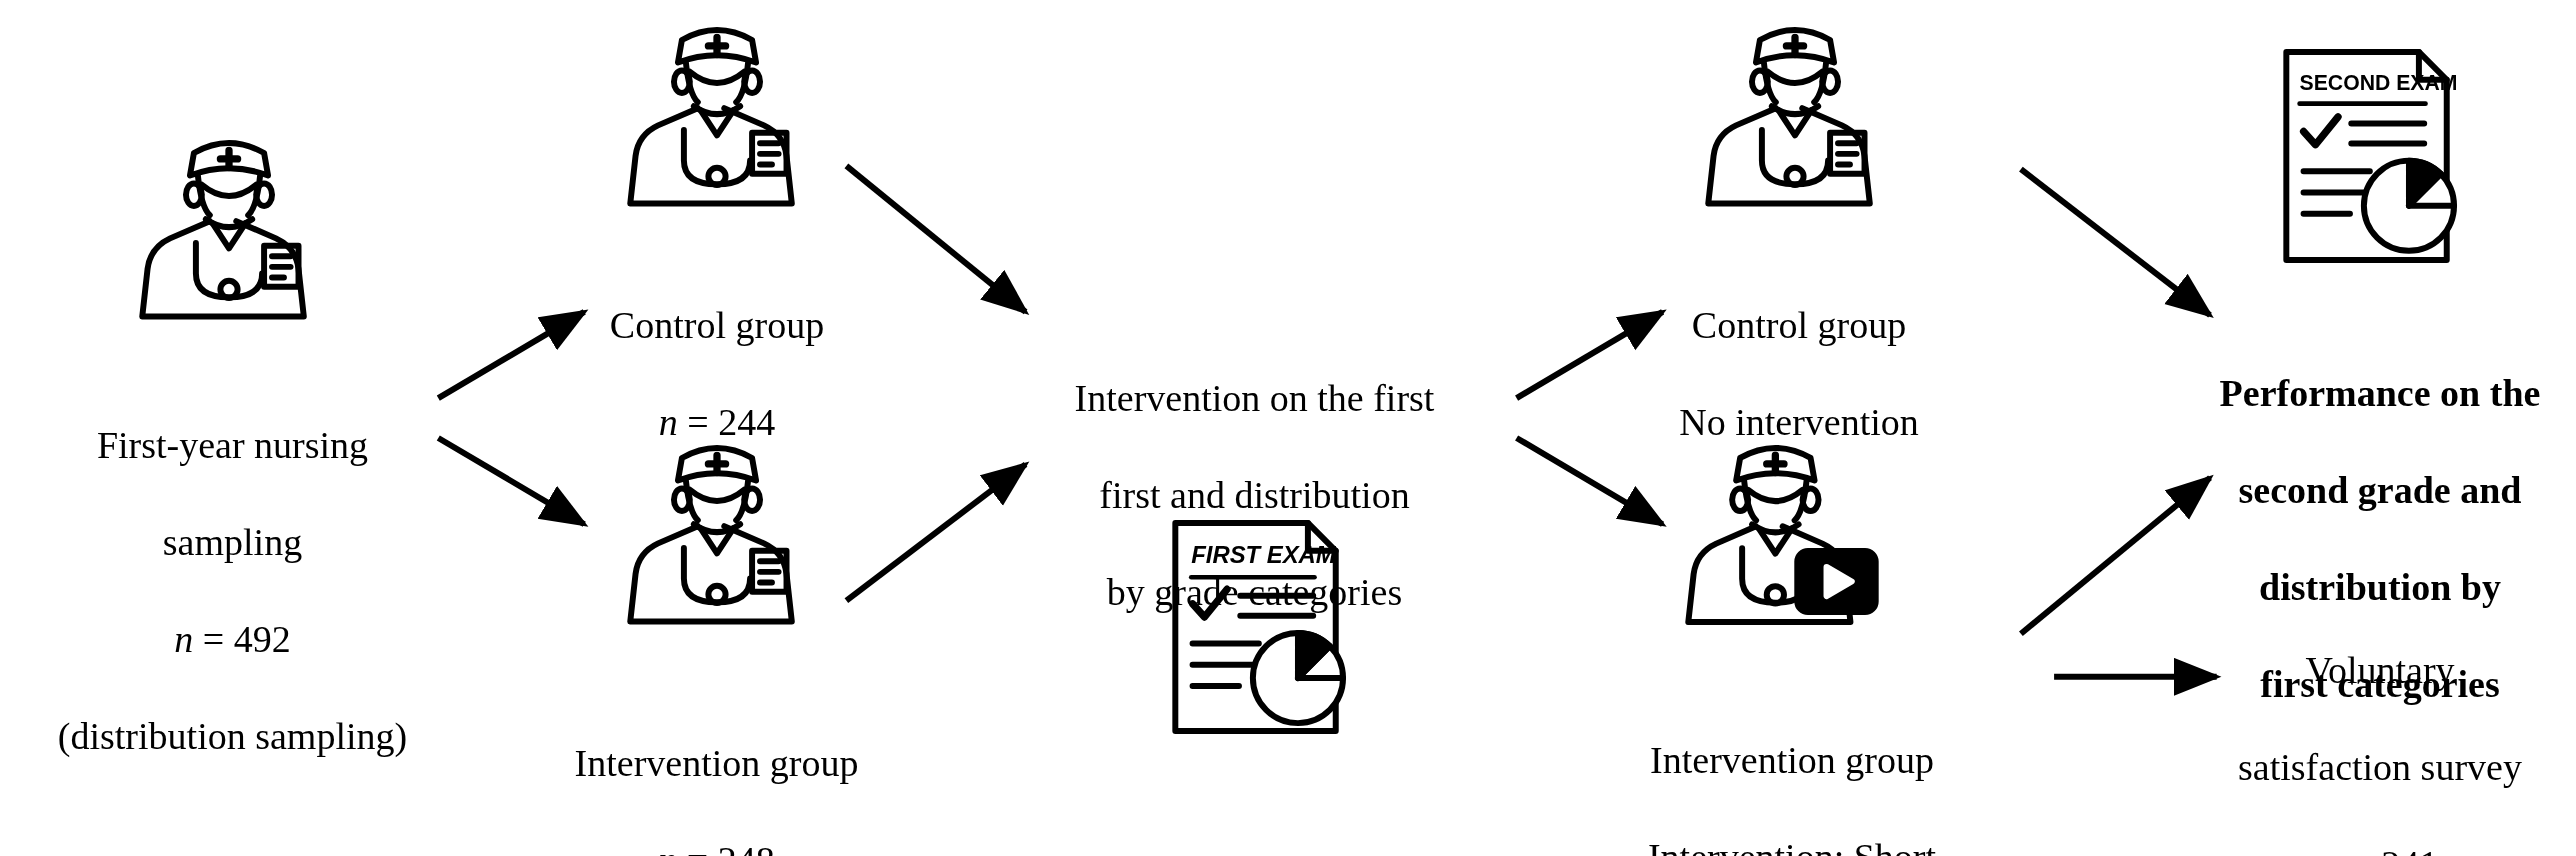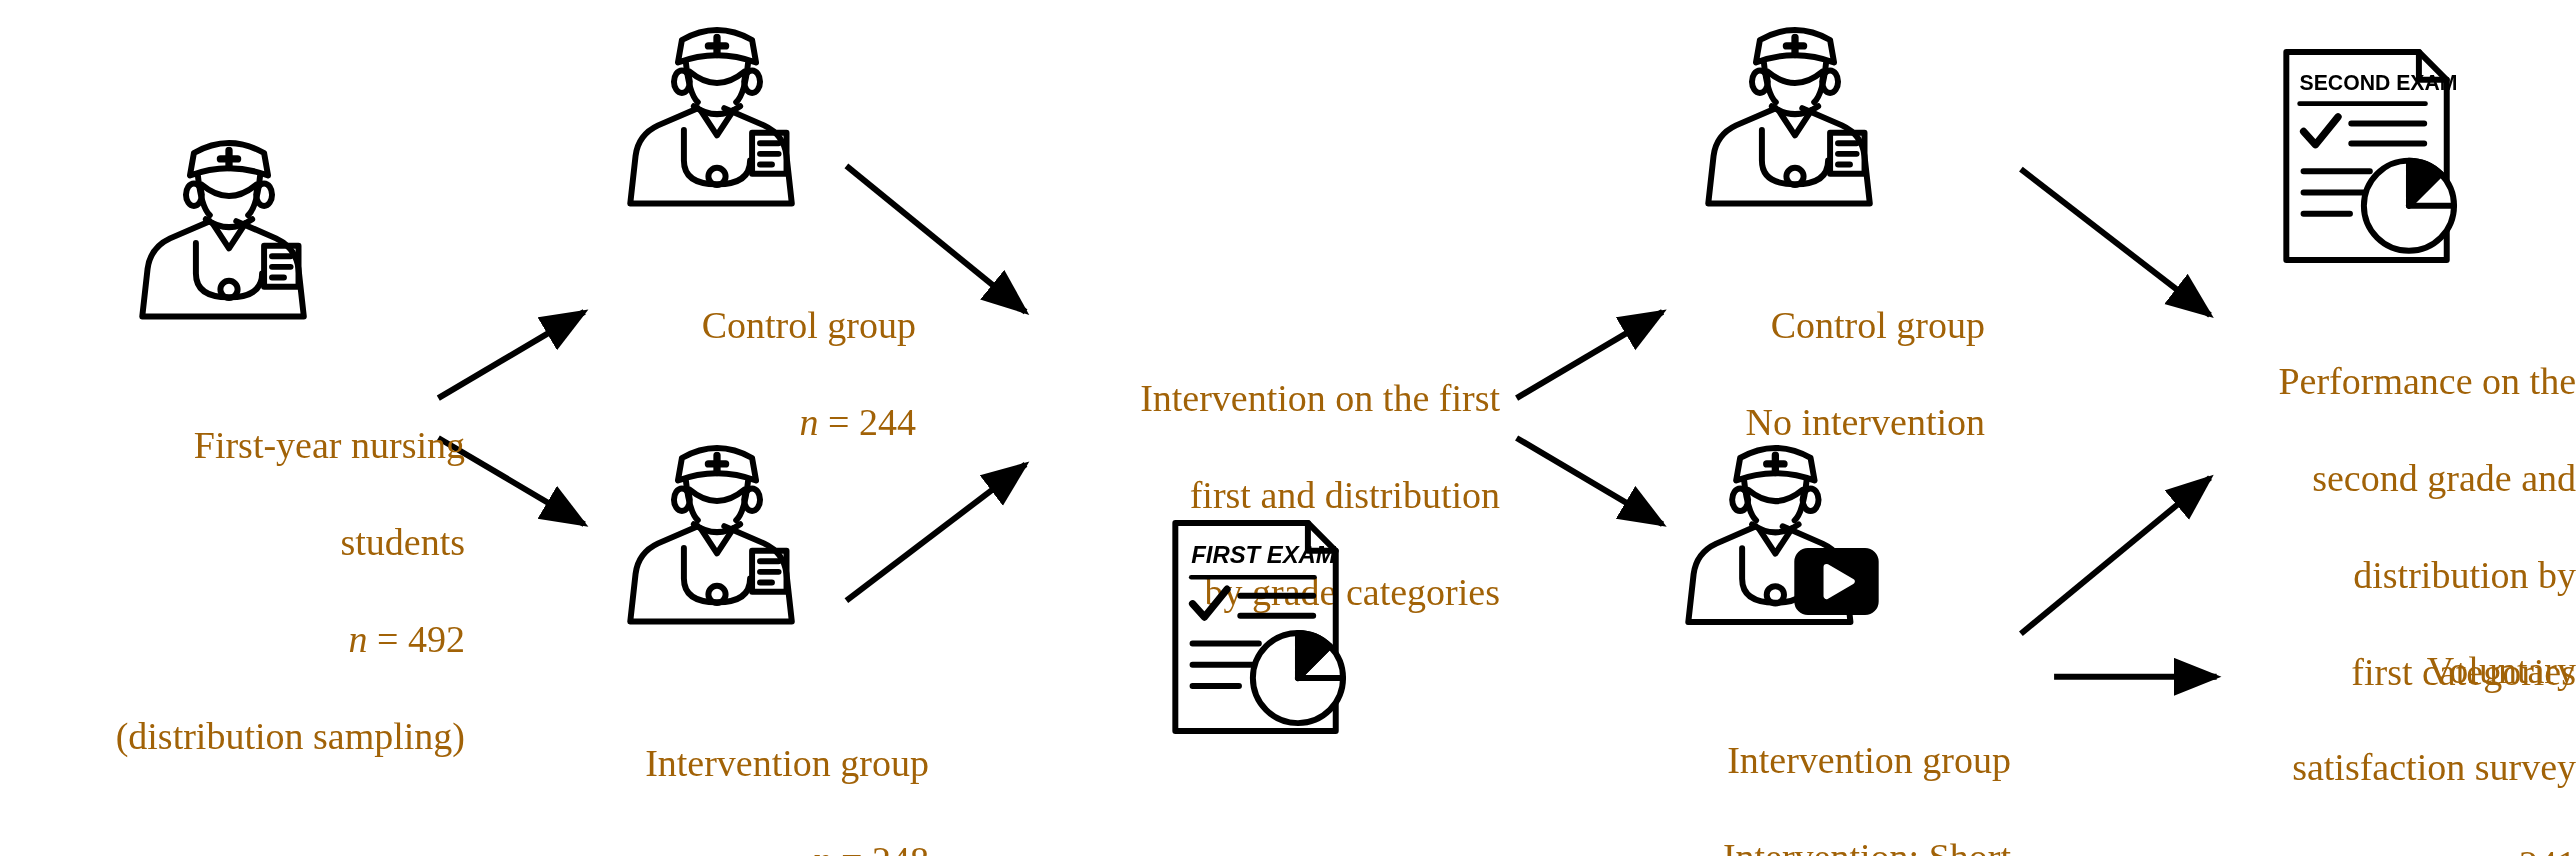--- a/index.html
+++ b/index.html
@@ -13,23 +13,23 @@
   }
   #canvas {
     position: relative;
     width: 2576px;
     height: 856px;
     background: #ffffff;
     overflow: hidden;
   }
   .node {
     position: absolute;
-    text-align: right;
+    text-align: center;
     line-height: 1.28;
-    color: #a16207;
+    color: #000000;
   }
   .label {
     font-size: 38px;
     font-family: "Liberation Serif", serif;
     white-space: pre-line;
   }
   .label .it {
     font-style: italic;
   }
   .icon-wrap {
@@ -83,21 +83,21 @@
         <path d="M120 166 l25 38 l25 -38"></path>
         <path d="M95 196 v46 q0 36 50 36 q50 0 50 -36"></path>
         <circle cx="145" cy="266" r="13"></circle>
         <path d="M198 200 h52 v62 h-52 z"></path>
         <path d="M210 216 h28 M210 232 h28 M210 248 h18"></path>
       </g>
     </svg>
   </div>
   <div class="node label" style="left:0px; top:372px; width:465px;">
     <div>First-year nursing</div>
-    <div>students</div>
+    <div>sampling</div>
     <div><span class="it">n</span><span> = 492</span></div>
     <div>(distribution sampling)</div>
   </div>
 
   <div class="icon-wrap" style="left:621px; top:0px;">
     <svg width="192" height="219" viewBox="0 0 290 330">
       <g fill="none" stroke="#000" stroke-width="9" stroke-linecap="round" stroke-linejoin="round">
         <path d="M92 60 q53 -30 106 0 l6 34 q-59 -22 -118 0 z"></path>
         <path d="M145 56 v26 M132 69 h26" stroke-width="11"></path>
         <path d="M98 94 q5 48 18 60"></path>
@@ -229,21 +229,21 @@
         <path d="M46 138 l18 20 l34 -42" stroke-width="11"></path>
         <path d="M118 126 h110 M118 156 h110" stroke-width="9"></path>
         <path d="M46 198 h100 M46 230 h100 M46 262 h70" stroke-width="9"></path>
         <circle cx="205" cy="250" r="68" fill="#fff"></circle>
         <path d="M205 250 v-68 a68 68 0 0 1 48 20 z" fill="#000" stroke="#000"></path>
         <path d="M205 250 l48 -48"></path>
         <path d="M205 250 h68"></path>
       </g>
     </svg>
   </div>
-  <div class="node label" style="left:2184px; top:308px; width:392px;">
+  <div class="node label" style="left:2184px; top:320px; width:392px;font-weight:bold;">
     <div>Performance on the</div>
     <div>second grade and</div>
     <div>distribution by</div>
     <div>first categories</div>
   </div>
 
   <div class="node label" style="left:2184px; top:597px; width:392px;">
     <div>Voluntary</div>
     <div>satisfaction survey</div>
     <div><span class="it">n</span><span> = 241</span></div>

